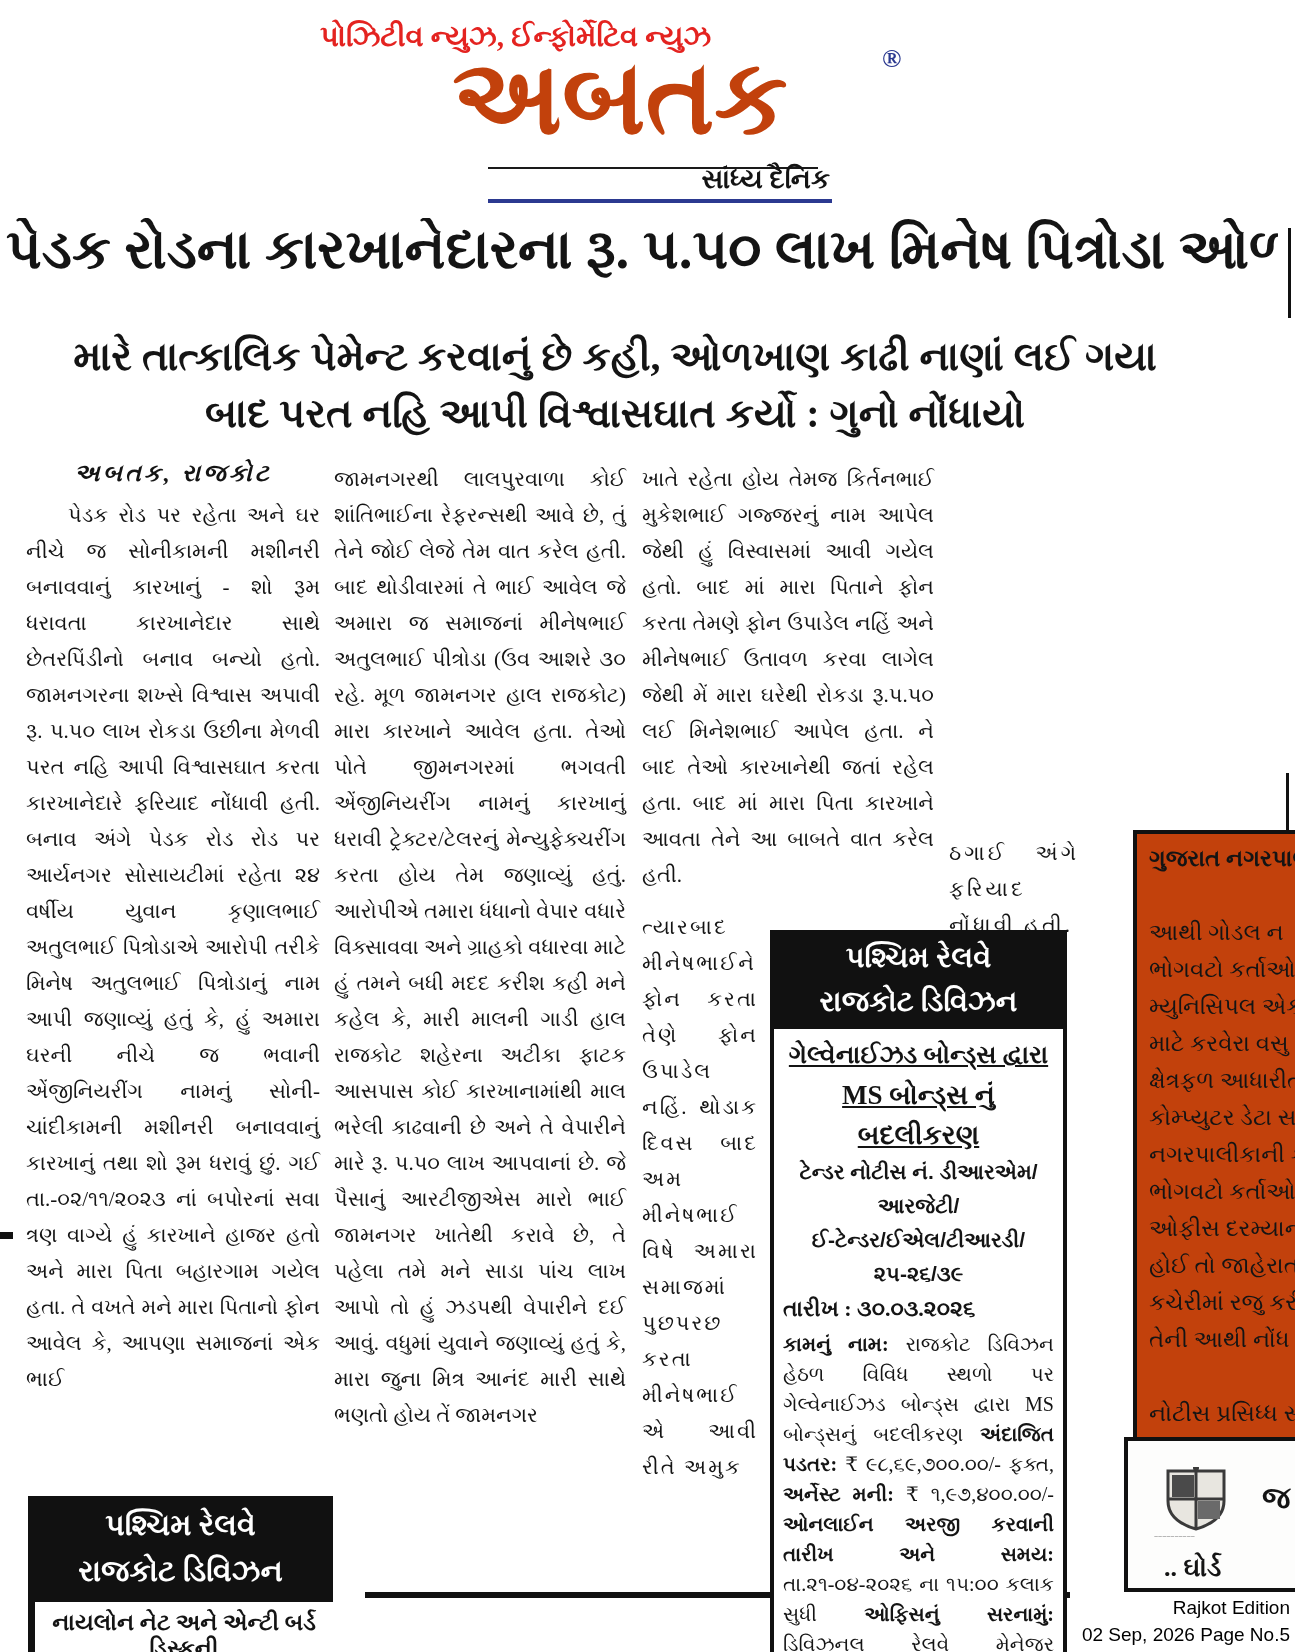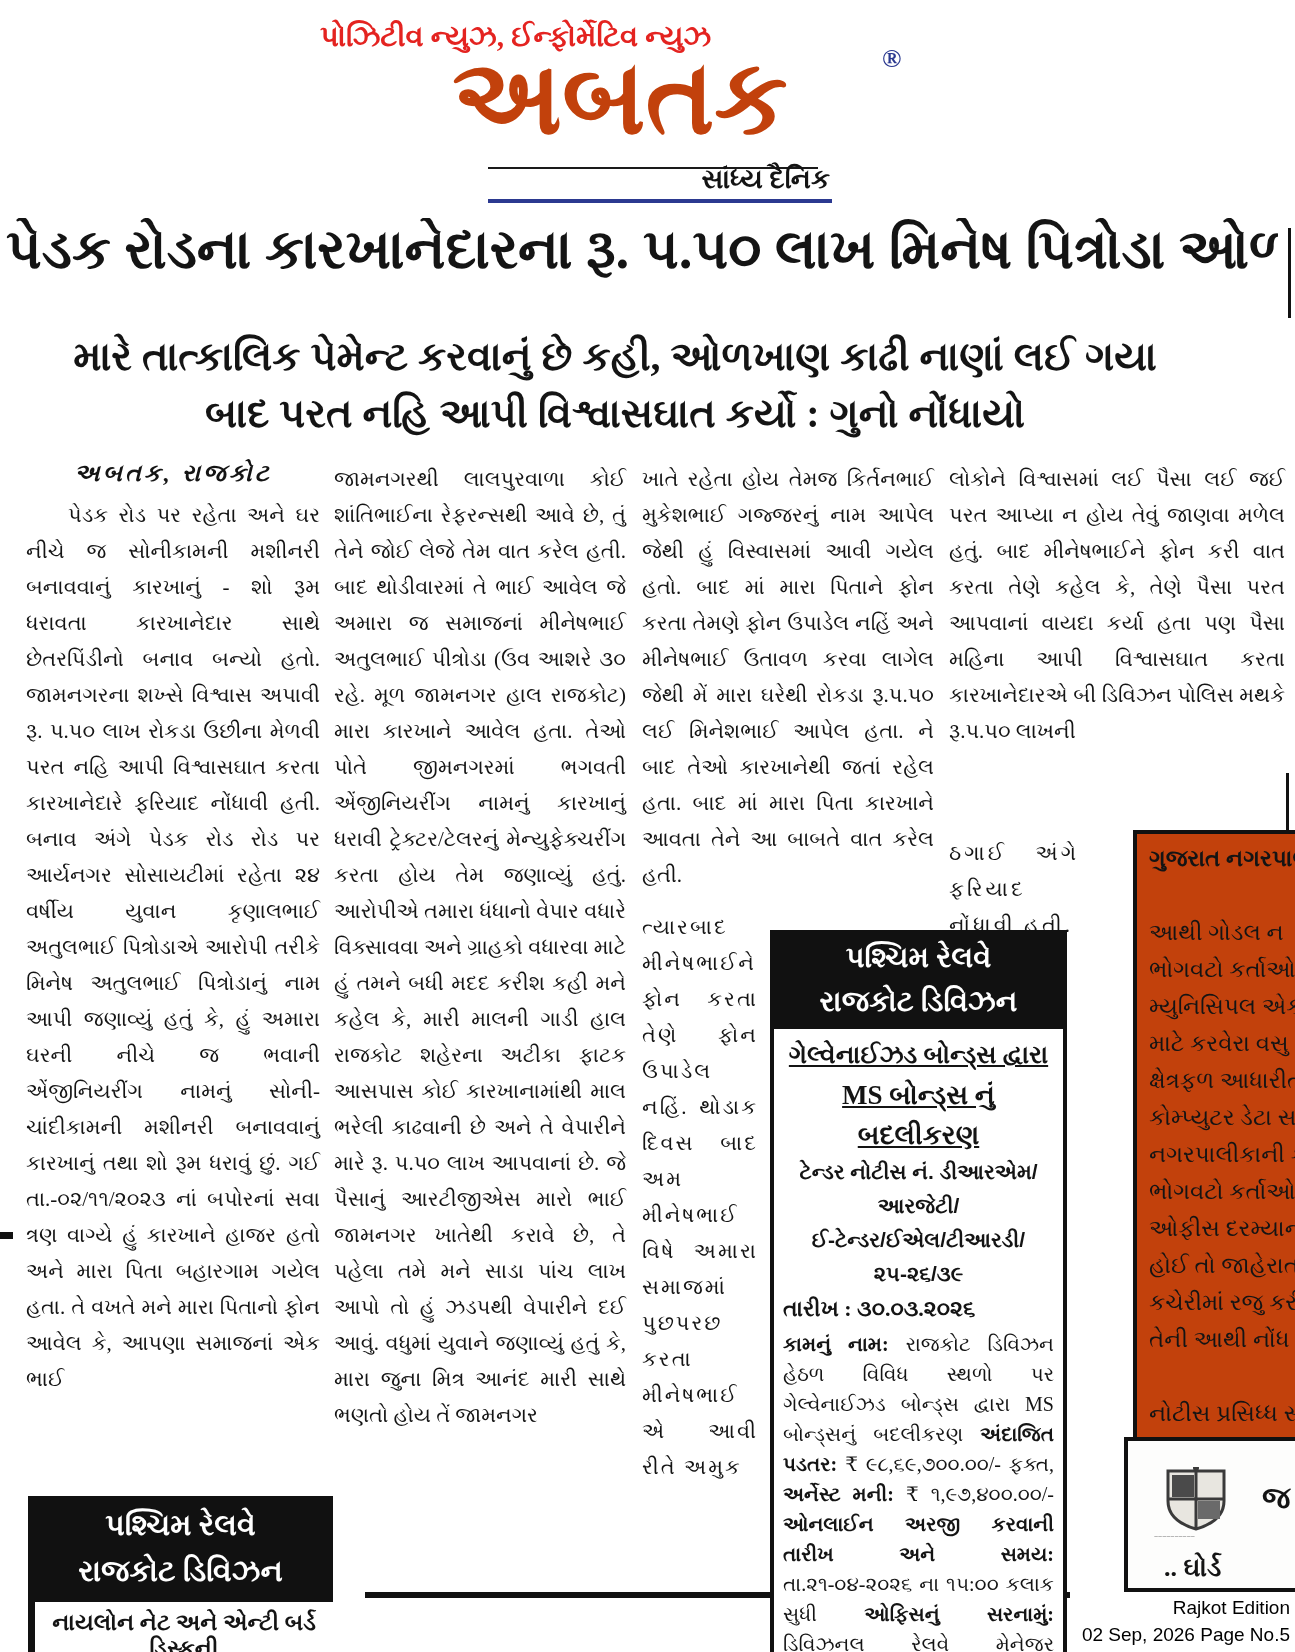--- a/index.html
+++ b/index.html
@@ -110,23 +110,20 @@
   </div>
   <div class="col col2">
     <p>જામનગરથી લાલપુરવાળા કોઈ શાંતિભાઈના રેફરન્સથી આવે છે, તું તેને જોઈ લેજે તેમ વાત કરેલ હતી. બાદ થોડીવારમાં તે ભાઈ આવેલ જે અમારા જ સમાજનાં મીનેષભાઈ અતુલભાઈ પીત્રોડા (ઉવ આશરે ૩૦ રહે. મૂળ જામનગર હાલ રાજકોટ) મારા કારખાને આવેલ હતા. તેઓ પોતે જીમનગરમાં ભગવતી એંજીનિયરીંગ નામનું કારખાનું ધરાવી ટ્રેક્ટર/ટેલરનું મેન્યુફેક્ચરીંગ કરતા હોય તેમ જણાવ્યું હતું. આરોપીએ તમારા ધંધાનો વેપાર વધારે વિક્સાવવા અને ગ્રાહકો વધારવા માટે હું તમને બધી મદદ કરીશ કહી મને કહેલ કે, મારી માલની ગાડી હાલ રાજકોટ શહેરના અટીકા ફાટક આસપાસ કોઈ કારખાનામાંથી માલ ભરેલી કાઢવાની છે અને તે વેપારીને મારે રૂ. પ.પ૦ લાખ આપવાનાં છે. જે પૈસાનું આરટીજીએસ મારો ભાઈ જામનગર ખાતેથી કરાવે છે, તે પહેલા તમે મને સાડા પાંચ લાખ આપો તો હું ઝડપથી વેપારીને દઈ આવું. વધુમાં યુવાને જણાવ્યું હતું કે, મારા જુના મિત્ર આનંદ મારી સાથે ભણતો હોય તેં જામનગર</p>
   </div>
   <div class="col col3">
     <p>ખાતે રહેતા હોય તેમજ કિર્તનભાઈ મુકેશભાઈ ગજ્જરનું નામ આપેલ જેથી હું વિસ્વાસમાં આવી ગયેલ હતો. બાદ માં મારા પિતાને ફોન કરતા તેમણે ફોન ઉપાડેલ નહિં અને મીનેષભાઈ ઉતાવળ કરવા લાગેલ જેથી મેં મારા ઘરેથી રોકડા રૂ.પ.પ૦ લઈ મિનેશભાઈ આપેલ હતા. ને બાદ તેઓ કારખાનેથી જતાં રહેલ હતા. બાદ માં મારા પિતા કારખાને આવતા તેને આ બાબતે વાત કરેલ હતી.</p>
   </div>
   <div class="col col3n">
     <p>ત્યારબાદ મીનેષભાઈને ફોન કરતા તેણે ફોન ઉપાડેલ નહિં. થોડાક દિવસ બાદ અમ મીનેષભાઈ વિષે અમારા સમાજમાં પુછપરછ કરતા મીનેષભાઈએ આવી રીતે અમુક</p>
   </div>
-  <div class="col col4">
-    <p>લોકોને વિશ્વાસમાં લઈ પૈસા લઈ જઈ પરત આપ્યા ન હોય તેવું જાણવા મળેલ હતું. બાદ મીનેષભાઈને ફોન કરી વાત કરતા તેણે કહેલ કે, તેણે પૈસા પરત આપવાનાં વાયદા કર્યા હતા પણ પૈસા મહિના આપી વિશ્વાસઘાત કરતા કારખાનેદારએ બી ડિવિઝન પોલિસ મથકે રૂ.પ.પ૦ લાખની</p>
-  </div>
   <div class="col col4n">
     <p>ઠગાઈ અંગે ફરિયાદ નોંધાવી હતી.</p>
   </div>
 
   <div class="hrule-bottom"></div>
 
   <div class="rail-ad">
     <div class="rail-head">
       <div>પશ્ચિમ રેલવે</div>
       <div>રાજકોટ ડિવિઝન</div>

